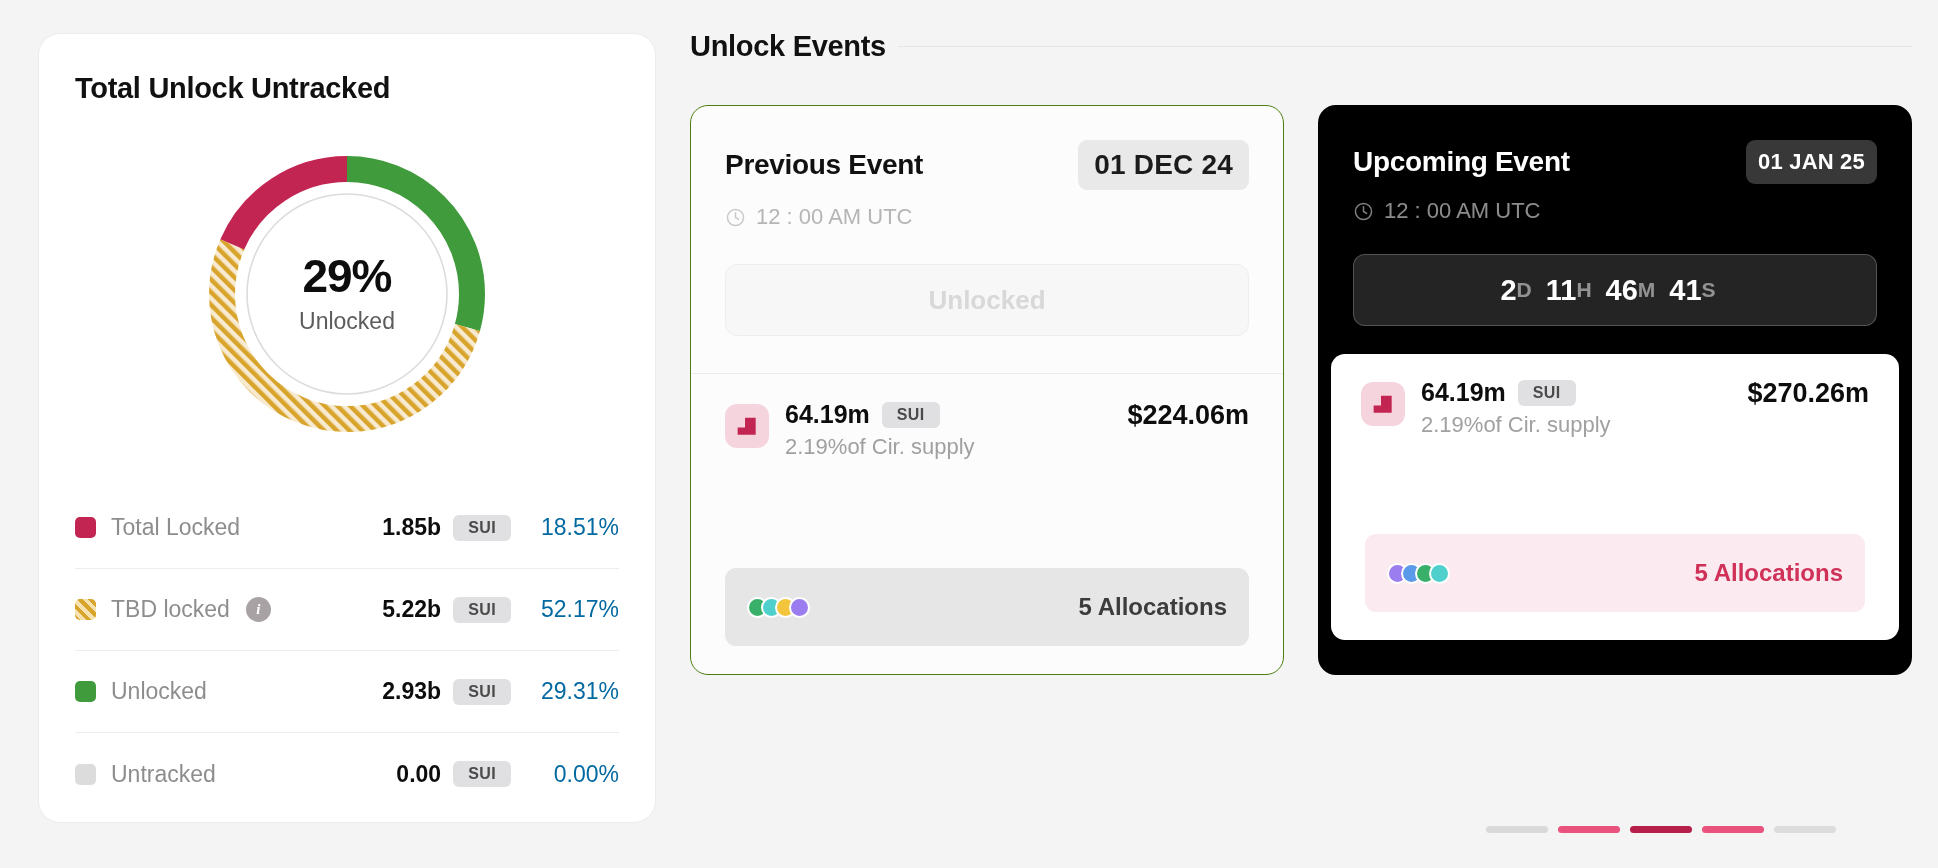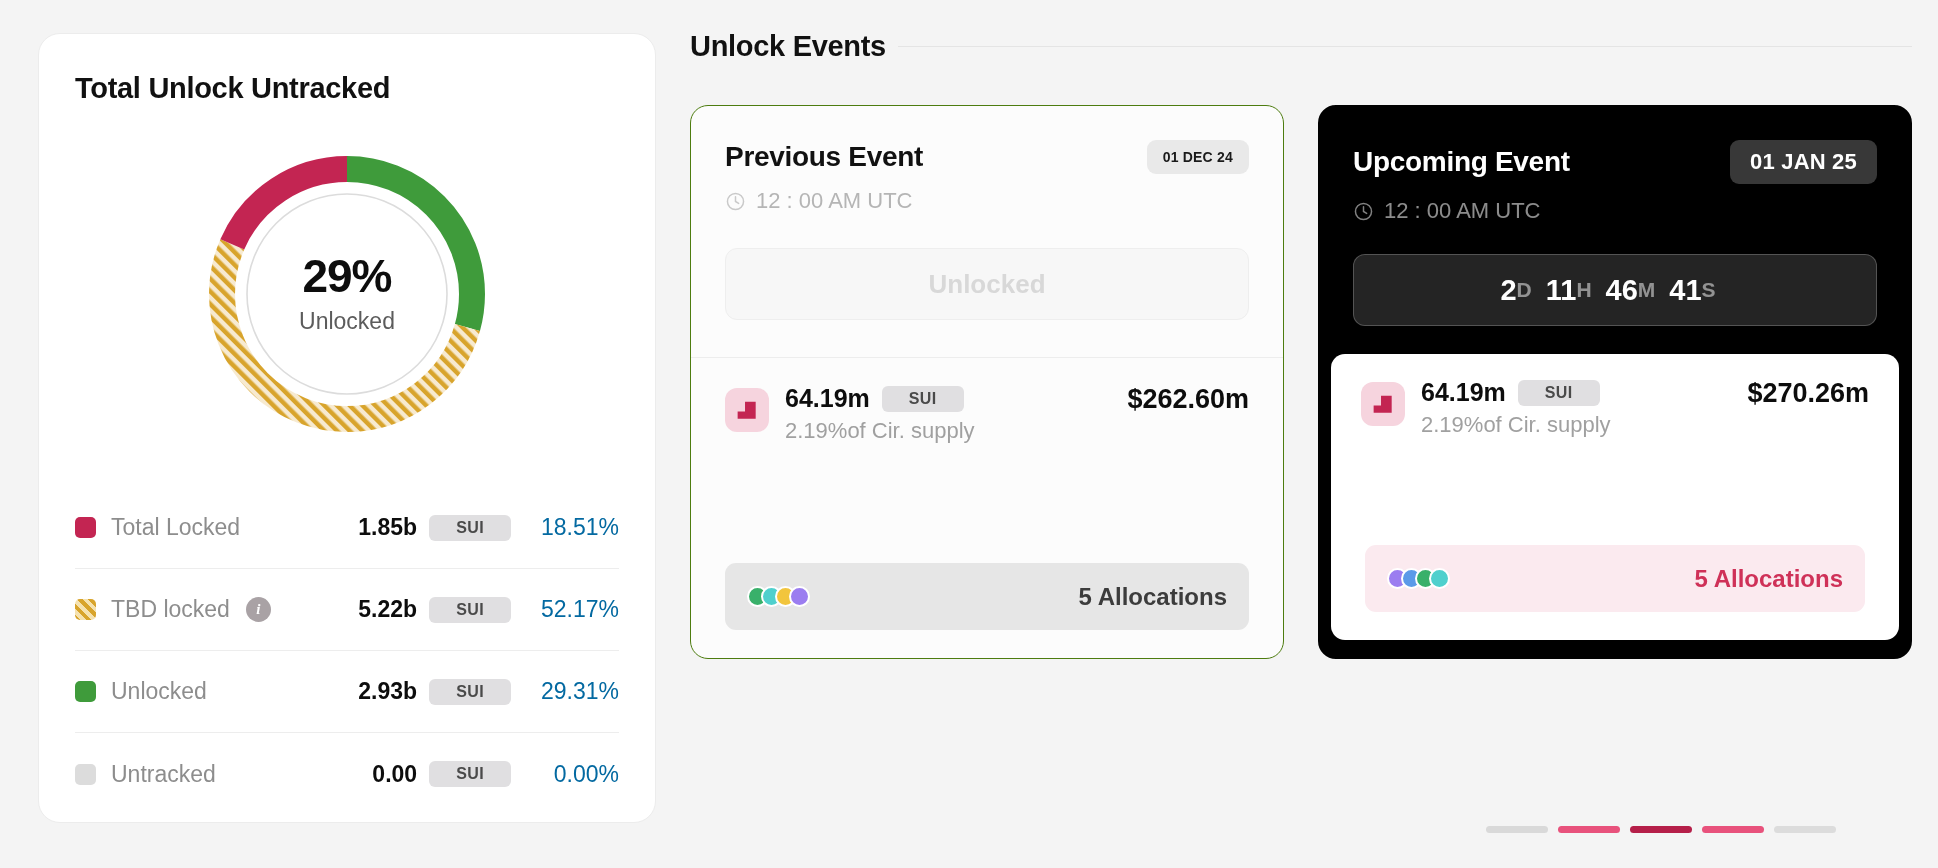--- a/index.html
+++ b/index.html
@@ -48,42 +48,42 @@
     width: 25px; height: 25px; border-radius: 50%;
     background: #a9a2a5; color: #fff; font-size: 15px; font-weight: bold;
     display: flex; align-items: center; justify-content: center;
     font-style: italic; font-family: "Liberation Serif", serif;
     margin-left: 16px; flex: 0 0 25px;
   }
   .legend-spacer { flex: 1; }
   .legend-amount { font-size: 23px; font-weight: bold; color: #0d0d0d; }
   .sui-pill {
     background: #e0dfe1; color: #4a4a4a; font-size: 16px; font-weight: bold;
-    border-radius: 6px; padding: 4px 27px; margin-left: 12px; letter-spacing: 0.4px;
+    border-radius: 6px; padding: 4px 15px; margin-left: 12px; letter-spacing: 0.4px;
   }
   .legend-pct { font-size: 23px; color: #0369a1; width: 108px; text-align: right; }
 
   
   .right-col { flex: 1; padding: 30px 44px 0 30px; position: relative; }
   .section-head { display: flex; align-items: center; gap: 12px; }
   .section-title { font-size: 29px; font-weight: bold; color: #111; letter-spacing: -0.3px; white-space: nowrap; }
   .section-rule { flex: 1; height: 1px; background: #e4e4e4; }
 
   .cards-row { display: flex; gap: 34px; margin-top: 42px; }
 
   
   .event-card {
     width: 594px; background: #fcfcfc; border-radius: 18px;
     border: 1px solid #4d7c0f; overflow: hidden;
   }
   .ev-head { padding: 34px 34px 0 34px; }
   .ev-titlerow { display: flex; align-items: center; justify-content: space-between; }
   .ev-title { font-size: 28px; font-weight: bold; color: #111; letter-spacing: -0.3px; }
   .date-pill {
-    background: #e9e9e9; color: #1b1b1b; font-size: 14px; font-weight: bold;
+    background: #e9e9e9; color: #1b1b1b; font-size: 28px; font-weight: bold;
     border-radius: 9px; padding: 9px 16px; letter-spacing: 0.2px;
   }
   .ev-time { display: flex; align-items: center; gap: 10px; margin-top: 14px; }
   .clock { width: 21px; height: 21px; flex: 0 0 21px; }
   .ev-time-text { font-size: 22px; color: #b5b5b5; }
   .status-box {
     margin: 34px 34px 0 34px; height: 72px; border-radius: 12px;
     background: #f7f7f7; border: 1px solid #eeeeee;
     display: flex; align-items: center; justify-content: center;
     font-size: 26px; font-weight: bold; color: #d8d8d8;
@@ -100,40 +100,40 @@
     position: absolute; left: 11px; top: 12px; width: 22px; height: 21px;
   }
   .token-texts { margin-left: 16px; }
   .token-line1 { display: flex; align-items: center; }
   .token-amt { font-size: 25px; font-weight: bold; color: #0d0d0d; }
   .token-sub { font-size: 22px; color: #a0a0a0; margin-top: 5px; }
   .token-usd { font-size: 27px; font-weight: bold; color: #0d0d0d; margin-left: auto; }
 
   .alloc-bar {
     position: absolute; left: 34px; right: 34px; bottom: 28px;
-    height: 67px; border-radius: 11px; background: #e6e6e6;
+    height: 78px; border-radius: 11px; background: #e6e6e6;
     display: flex; align-items: center; padding: 0 22px;
   }
   .dots { display: flex; align-items: center; }
   .dot {
     width: 21px; height: 21px; border-radius: 50%;
     border: 2.5px solid #ffffff; margin-right: -7px;
   }
   .alloc-text { margin-left: auto; font-size: 24px; font-weight: bold; color: #3c3c3c; }
 
   
   .upcoming-card {
     width: 594px; background: #000000; border-radius: 18px;
     border: 3px solid #000000; overflow: hidden; position: relative;
   }
   .up-head { padding: 32px 32px 0 32px; }
   .up-title { font-size: 28px; font-weight: bold; color: #fff; letter-spacing: -0.3px; }
   .up-date-pill {
     background: rgba(255,255,255,0.22); color: #fff; font-size: 22px; font-weight: bold;
-    border-radius: 9px; padding: 9px 20px; letter-spacing: 0.2px;
+    border-radius: 9px; padding: 9px 12px; letter-spacing: 0.2px;
   }
   .up-time-text { font-size: 22px; color: rgba(255,255,255,0.55); }
   .countdown {
     margin: 30px 32px 0 32px; height: 72px; border-radius: 12px;
     background: rgba(255,255,255,0.14); border: 1px solid rgba(255,255,255,0.22);
     display: flex; align-items: center; justify-content: center;
   }
   .cd-num { font-size: 29px; font-weight: bold; color: #fff; }
   .cd-unit { font-size: 21px; font-weight: bold; color: rgba(255,255,255,0.5); margin-right: 14px; }
   .up-inner {
@@ -262,21 +262,21 @@
                 <path d="M0 12 H9 V0 H22 V21 H0 Z" fill="#c32552" transform="scale(0.82) translate(2,2)"></path>
               </svg>
             </span>
             <span class="token-texts">
               <span class="token-line1">
                 <span class="token-amt">64.19m</span>
                 <span class="sui-pill">SUI</span>
               </span>
               <span class="token-sub" style="display:block">2.19%of Cir. supply</span>
             </span>
-            <span class="token-usd">$262.60m</span>
+            <span class="token-usd">$224.06m</span>
           </div>
 
           <div class="alloc-bar">
             <span class="dots">
               <span class="dot" style="background:#39b06a"></span>
               <span class="dot" style="background:#4fd0cd"></span>
               <span class="dot" style="background:#f2c53d"></span>
               <span class="dot" style="background:#9b7df0"></span>
             </span>
             <span class="alloc-text">5 Allocations</span>

